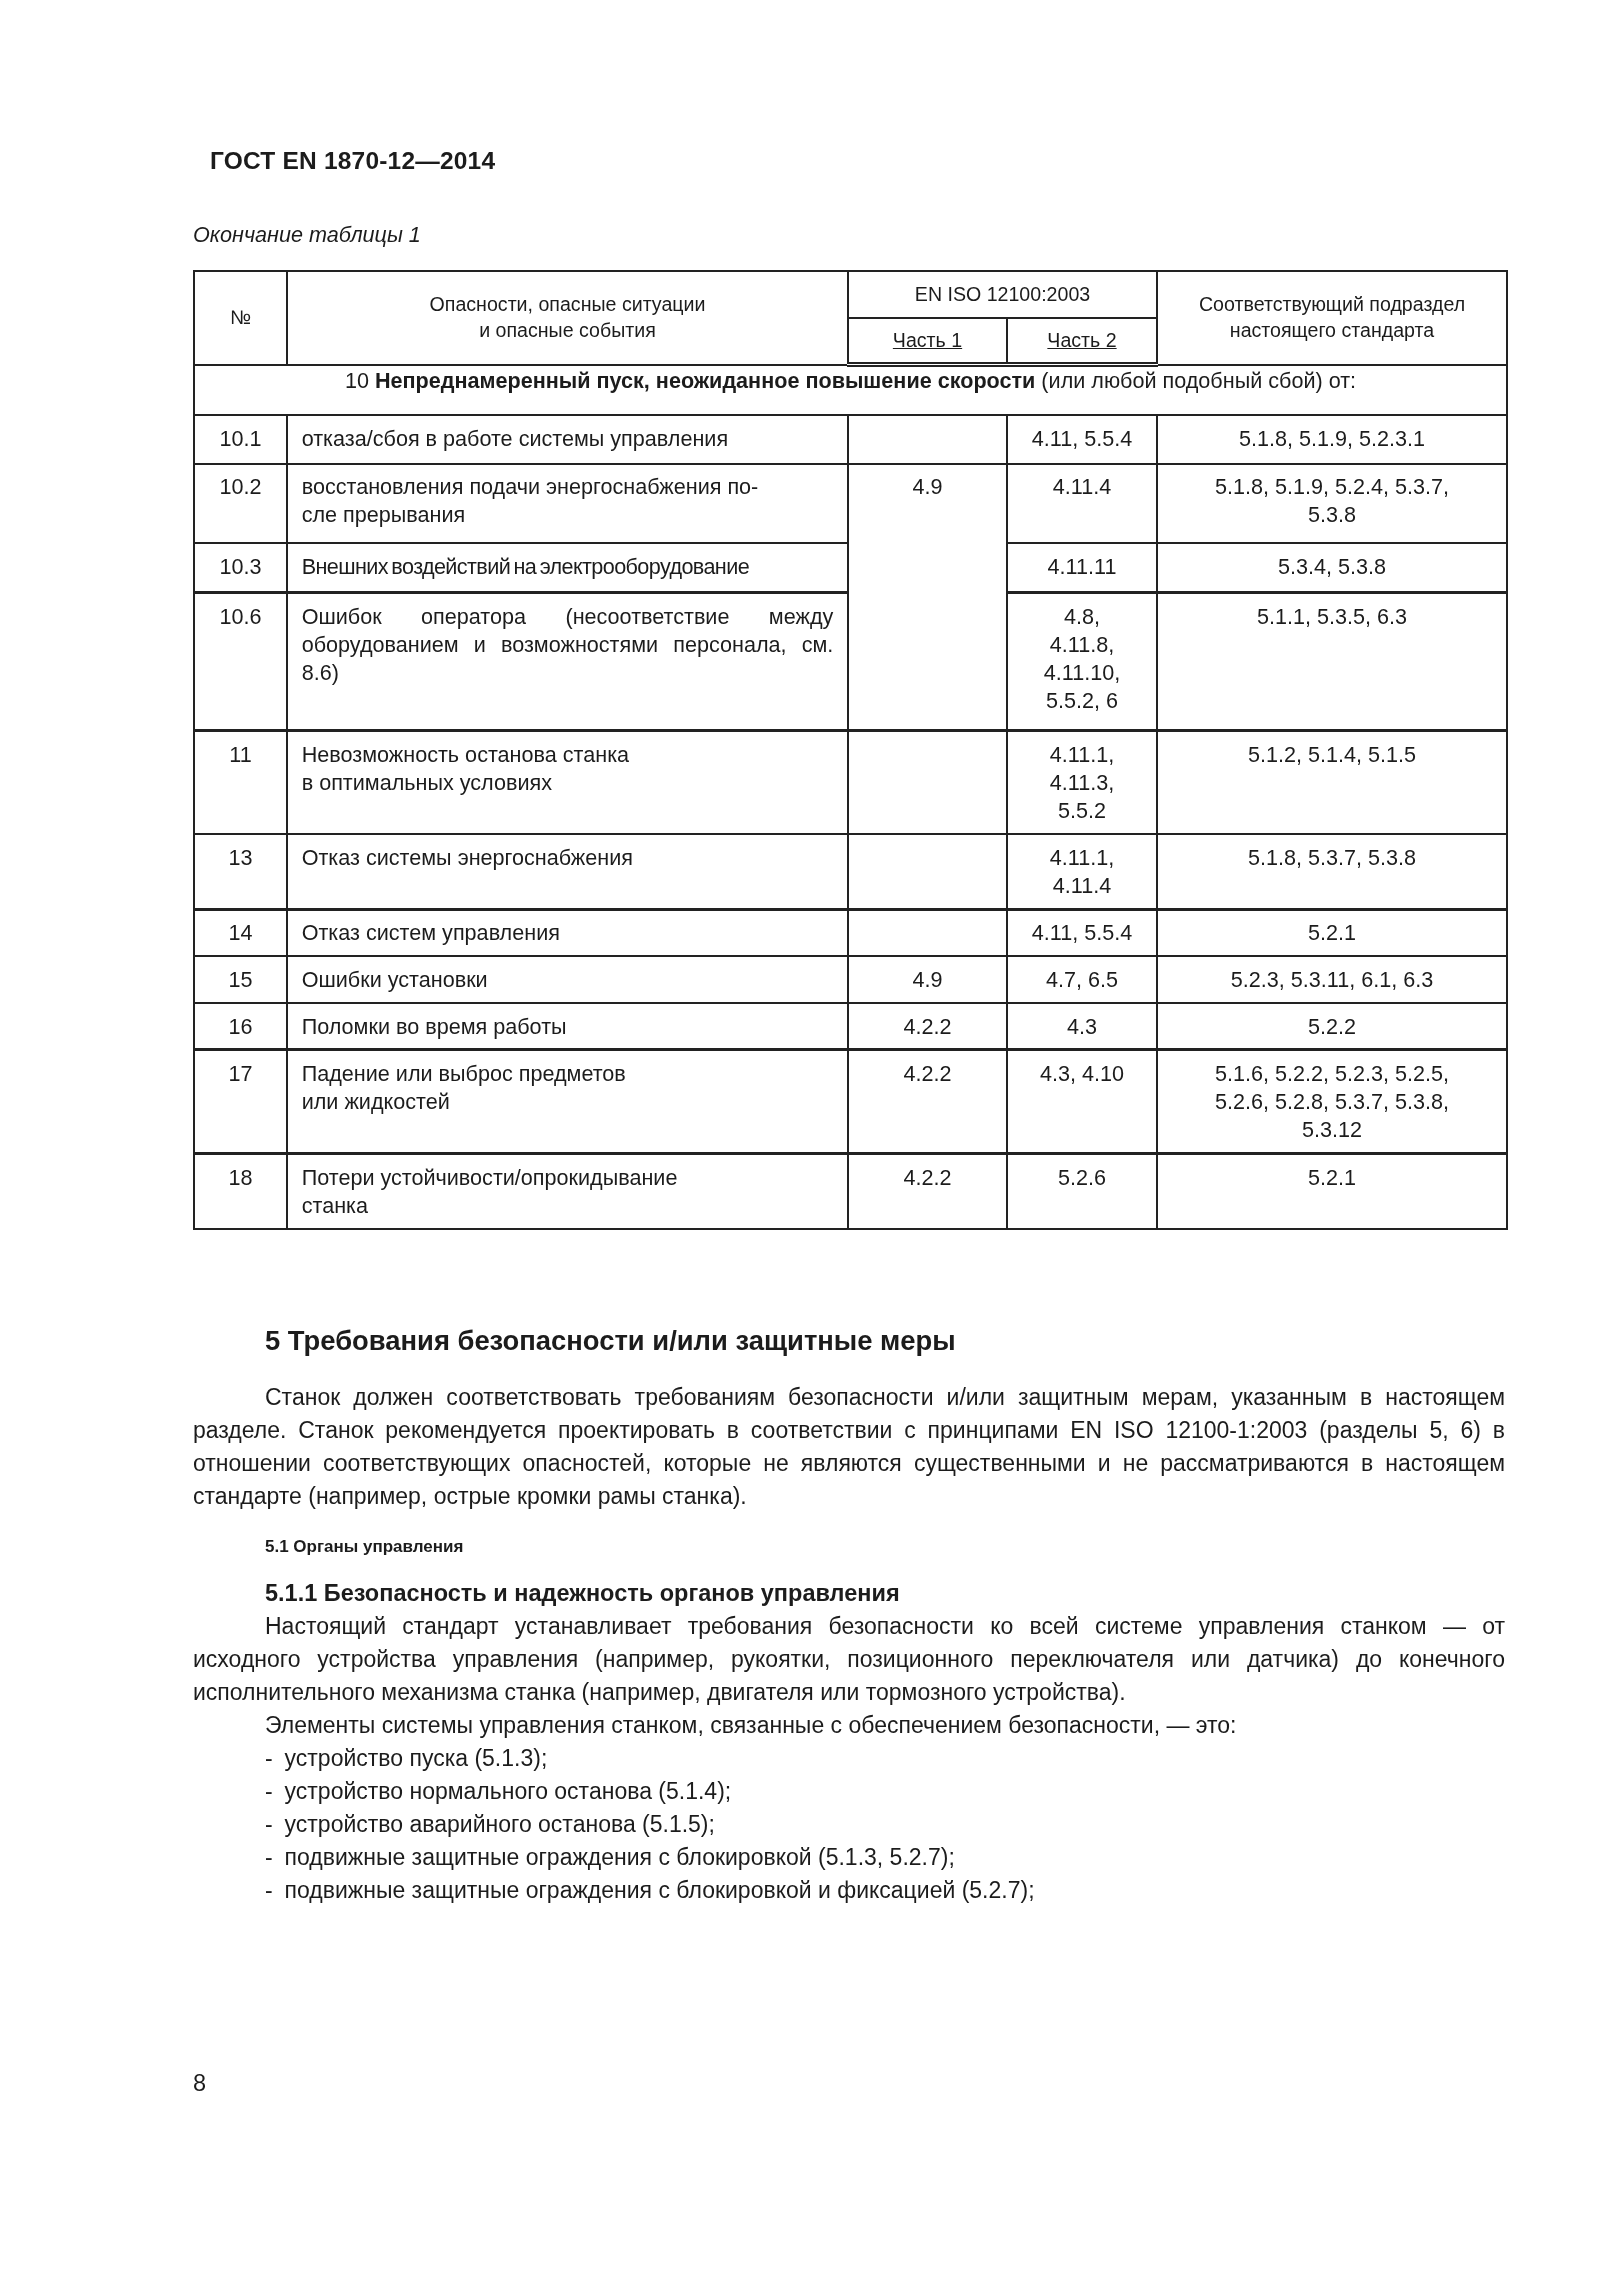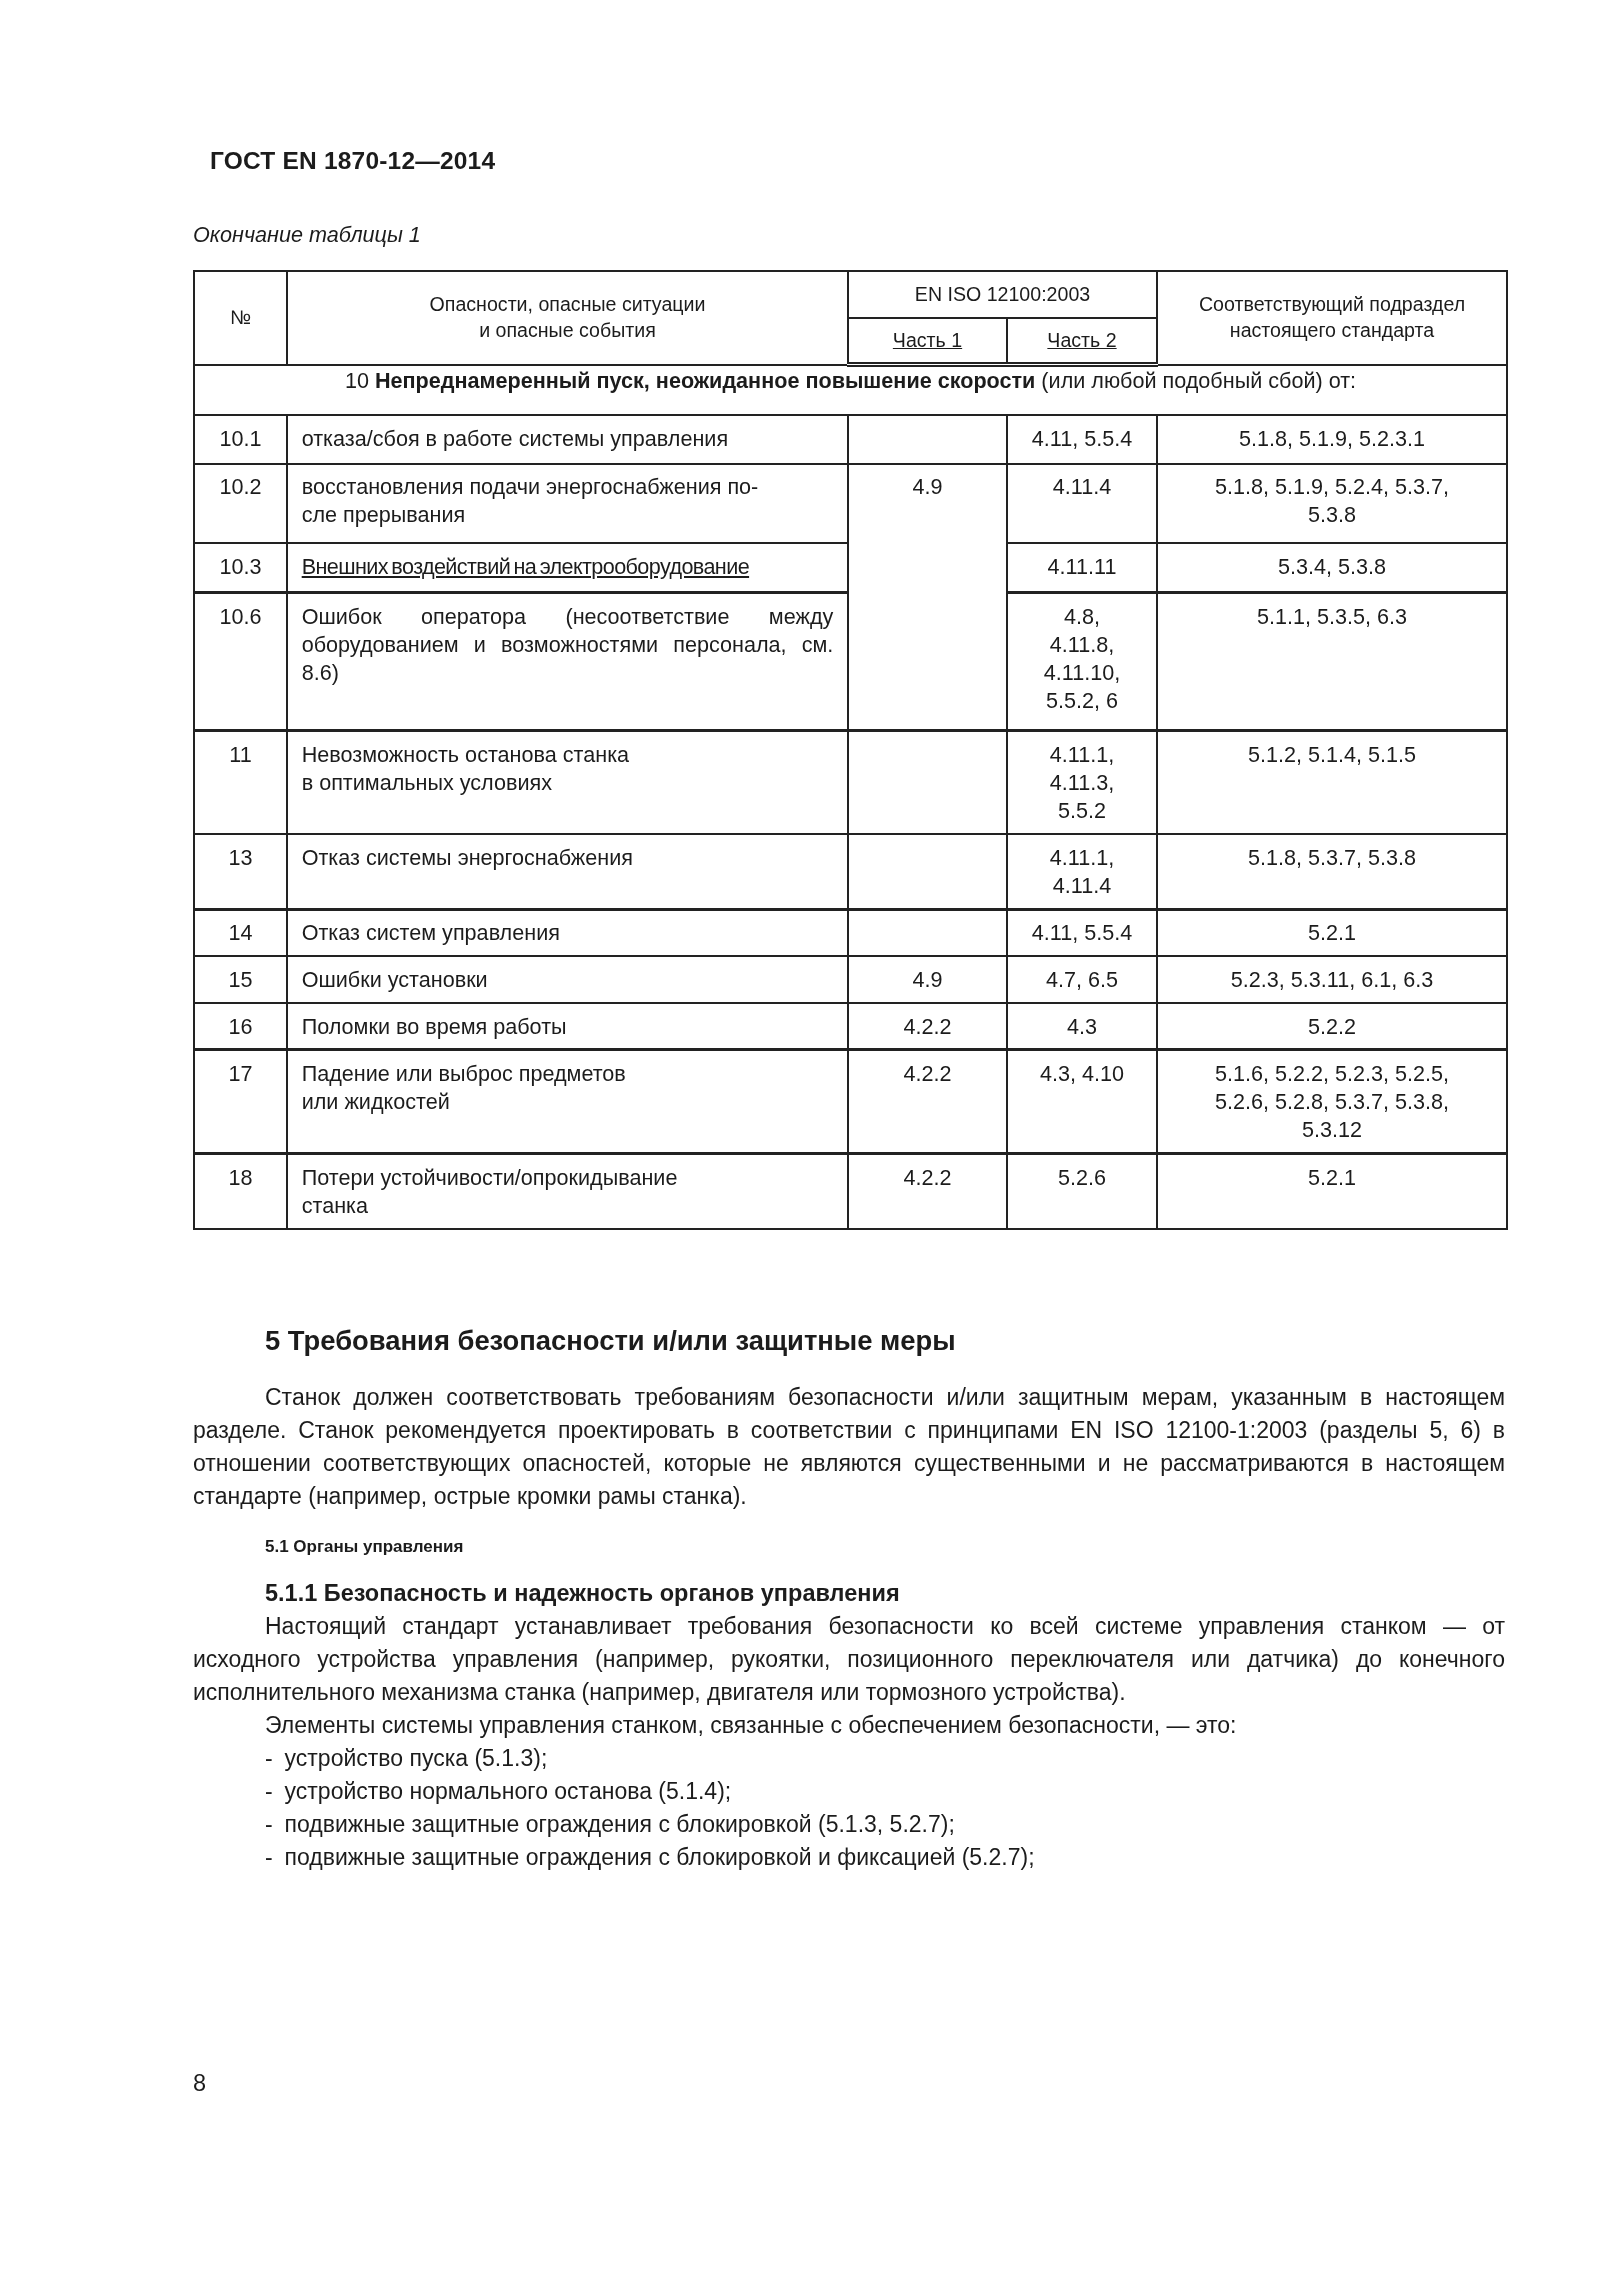--- a/index.html
+++ b/index.html
@@ -48,21 +48,21 @@
   tr.thick-top td { border-top: 3.9px solid #222; }
   .r-101 td { height: 30px; }
   .r-102 td { height: 61px; }
   .r-103 td { height: 30px; }
   .r-106 td { height: 119px; }
   .r-11 td { height: 81px; }
   .r-13 td { height: 55px; }
   .r-14 td, .r-15 td, .r-16 td { height: 27.4px; }
   .r-17 td { height: 81px; }
   .r-18 td { height: 55px; border-radius: 20px; }
-  .tight { letter-spacing: -0.6px; word-spacing: -2px; text-decoration: underline; }
+  .tight { letter-spacing: -0.6px; word-spacing: -2px; }
 
   .body-text {
     position: absolute; left: 193px; top: 1323px; width: 1312px;
     font-size: 23px; line-height: 33px;
   }
   .h-section {
     font-size: 27.4px; font-weight: bold; padding-left: 72px; margin: 0 0 22.5px 0; line-height: 35px;
   }
   .para { text-indent: 72px; text-align: justify; margin: 0; }
   .h-sub {
@@ -216,19 +216,20 @@
   <h2 class="h-section">5 Требования безопасности и/или защитные меры</h2>
   <p class="para">Станок должен соответствовать требованиям безопасности и/или защитным мерам, указанным в настоящем разделе. Станок рекомендуется проектировать в соответствии с принципами EN ISO 12100-1:2003 (разделы 5, 6) в отношении соответствующих опасностей, которые не являются существенными и не рассматриваются в настоящем стандарте (например, острые кромки рамы станка).</p>
 
   <h3 class="h-sub">5.1 Органы управления</h3>
   <h4 class="h-subsub">5.1.1 Безопасность и надежность органов управления</h4>
   <p class="para">Настоящий стандарт устанавливает требования безопасности ко всей системе управления станком — от исходного устройства управления (например, рукоятки, позиционного переключателя или датчика) до конечного исполнительного механизма станка (например, двигателя или тормозного устройства).</p>
   <p class="para">Элементы системы управления станком, связанные с обеспечением безопасности, — это:</p>
   <ul class="dash">
     <li>устройство пуска (5.1.3);</li>
     <li>устройство нормального останова (5.1.4);</li>
+    <li>устройство аварийного останова (5.1.5);</li>
     <li>подвижные защитные ограждения с блокировкой (5.1.3, 5.2.7);</li>
     <li>подвижные защитные ограждения с блокировкой и фиксацией (5.2.7);</li>
   </ul>
 </div>
 
 <div class="page-number">8</div>
 
 
 </body></html>

